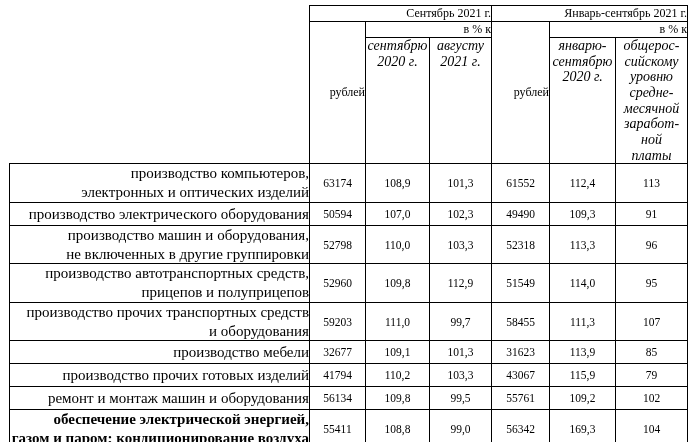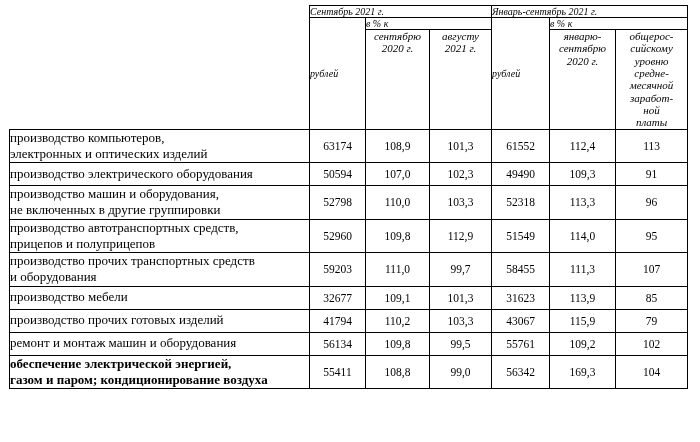--- a/index.html
+++ b/index.html
@@ -31,40 +31,39 @@
   table.stat td, table.stat th {
     border: 1px solid #000000;
     padding: 0;
     vertical-align: middle;
     font-weight: normal;
   }
   
   .hd {
     text-align: center;
     font-style: italic;
-    font-size: 11px;
+    font-size: 14px;
     line-height: 1.12;
     padding: 2px 2px;
   }
   .hd-plain {
-    text-align: left;
-    font-style: italic;
-    font-size: 10px;
+    text-align: right;
+    font-size: 12px;
     padding: 3px 2px;
   }
   .blank-corner {
     border-top: none !important;
     border-left: none !important;
     border-bottom: none !important;
   }
   
   .name {
-    text-align: left;
+    text-align: right;
     padding: 3px 4px 3px 8px;
-    font-size: 13px;
+    font-size: 15px;
     line-height: 1.25;
     font-style: normal;
   }
   .name.bold {
     font-weight: bold;
   }
   .num {
     text-align: center;
     font-size: 11.5px;
     font-style: normal;

